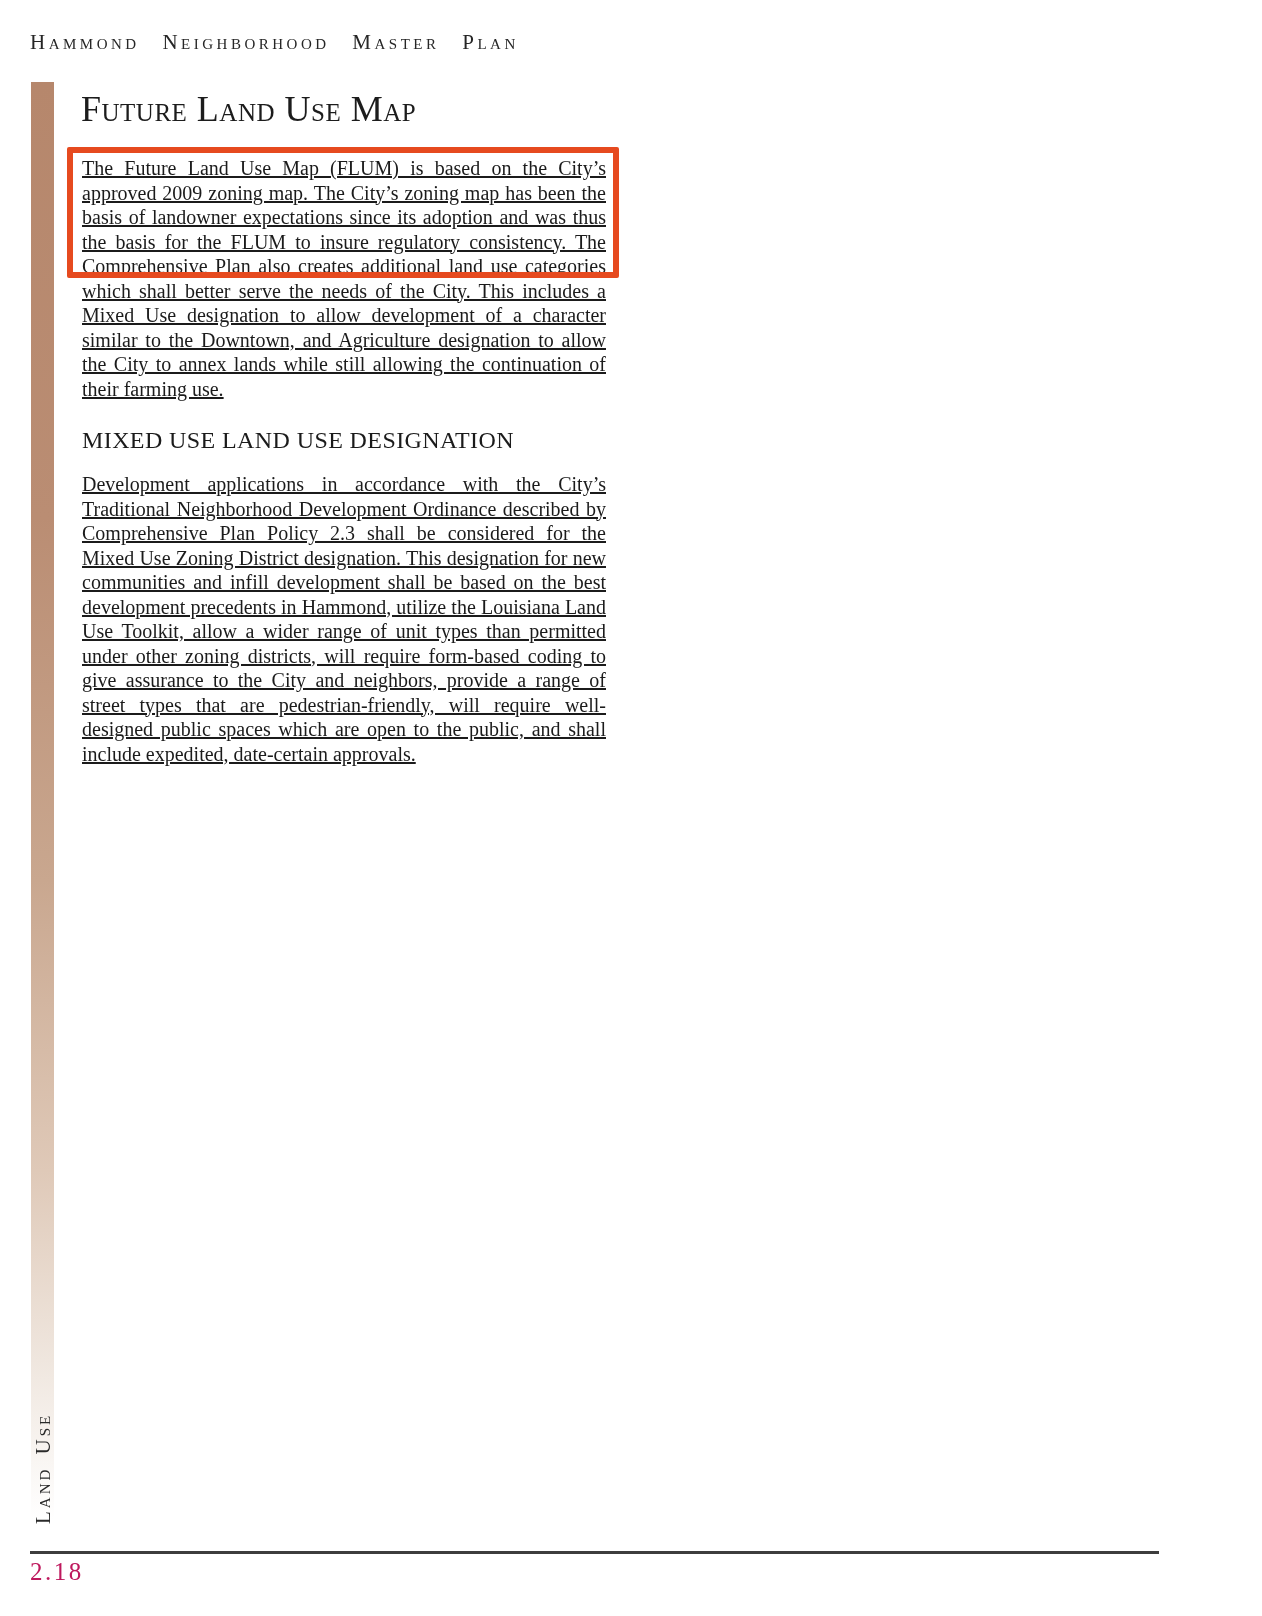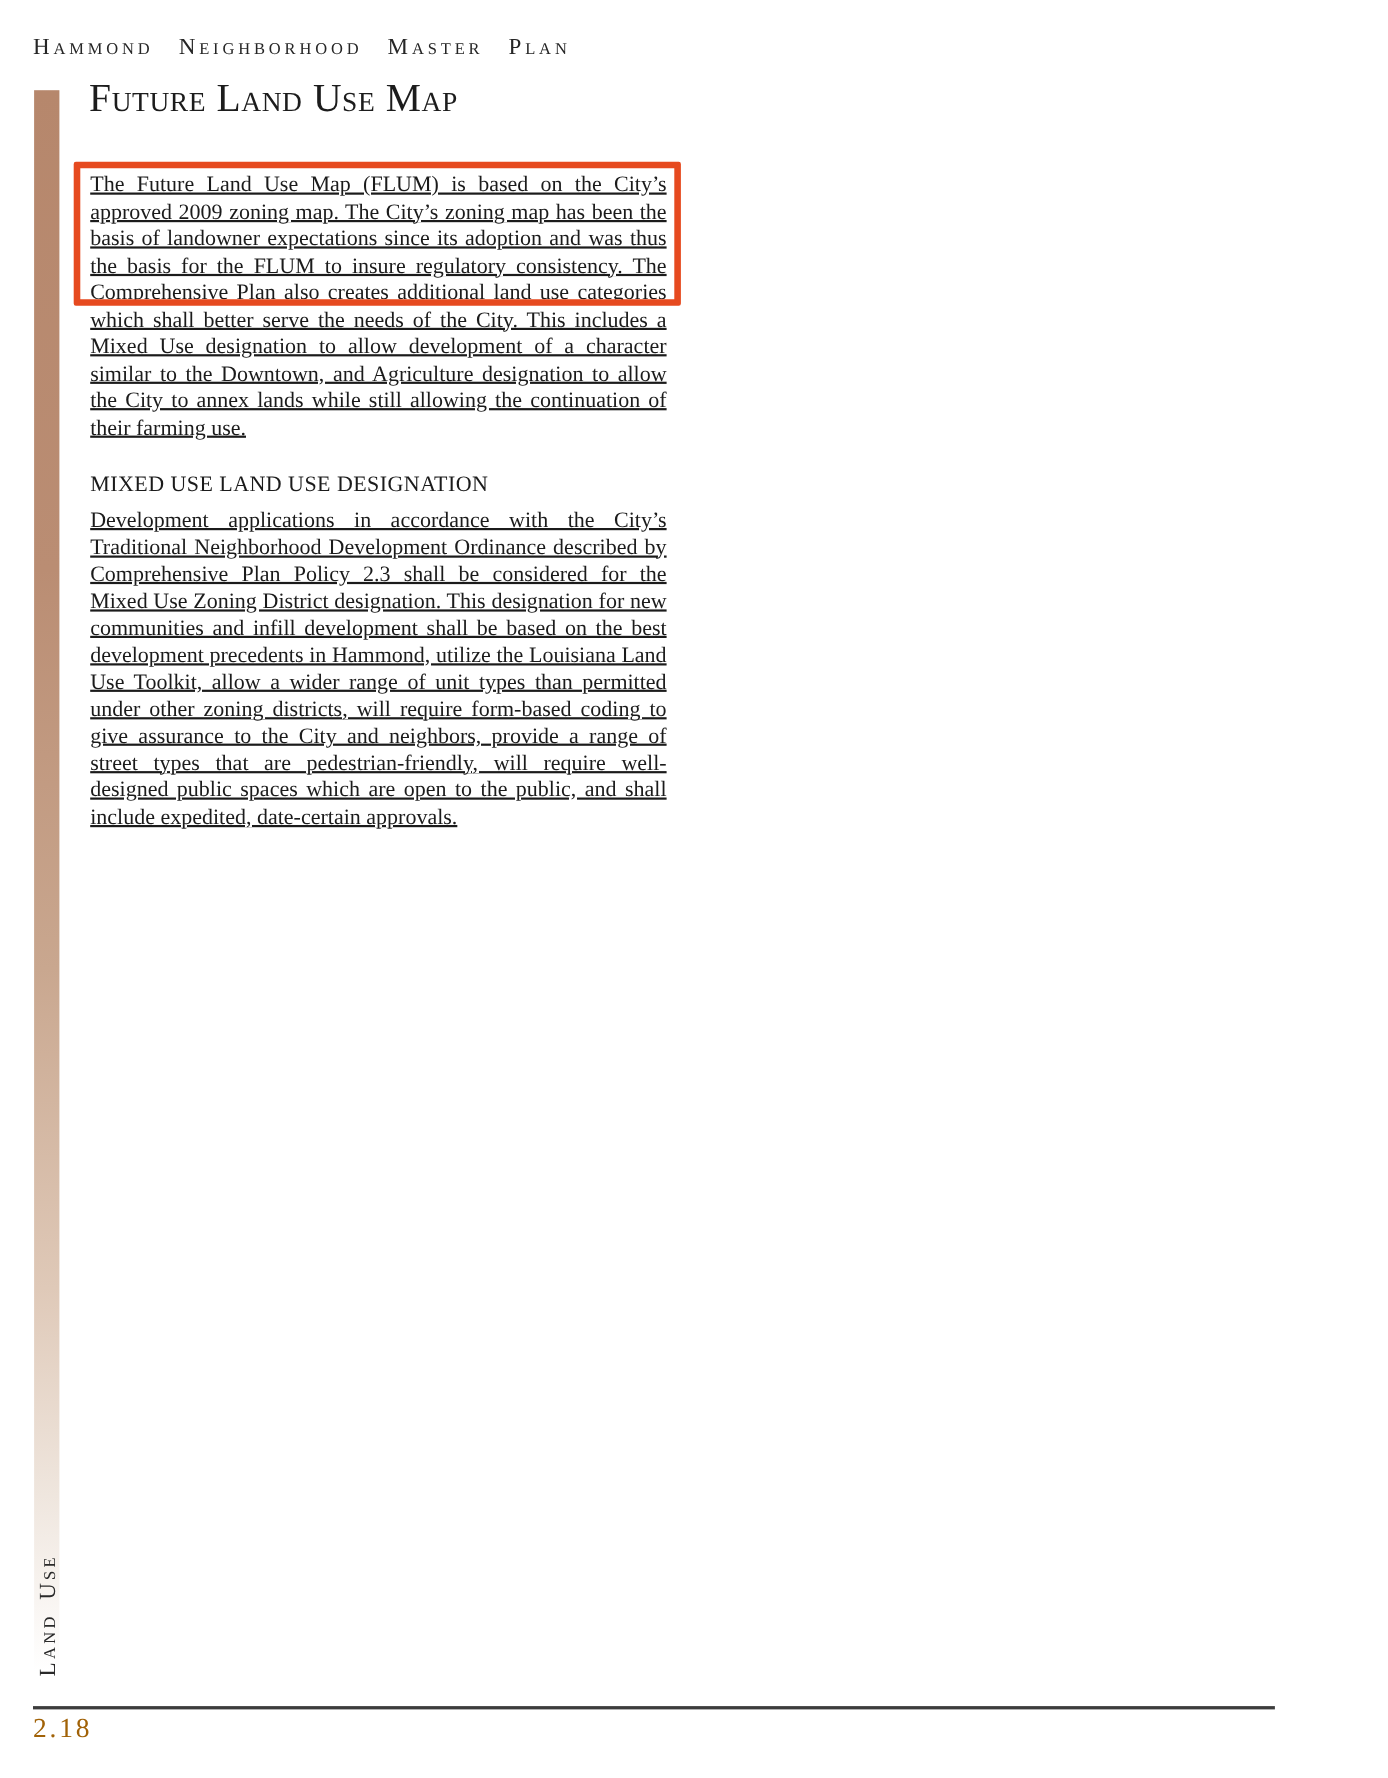--- a/index.html
+++ b/index.html
@@ -41,21 +41,21 @@
       #c9a78f 55%,
       #dfc9b8 75%,
       #efe6de 88%,
       rgba(255,255,255,0) 99%
     );
   }
 
   .page-title {
     position: absolute;
     left: 81px;
-    top: 68px;
+    top: 88px;
     font-size: 36px;
     font-variant: small-caps;
     letter-spacing: 0.5px;
     color: #1c1c1c;
     white-space: nowrap;
   }
 
   .text-column {
     position: absolute;
     left: 82px;
@@ -66,22 +66,22 @@
   .body-para {
     margin: 0;
     font-size: 20px;
     line-height: 24.5px;
     text-align: justify;
     color: #1b1b1b;
     text-decoration: underline;
   }
 
   .section-heading {
-    margin: 29px 0 11px 0;
-    font-size: 20px;
+    margin: 29px 0 22px 0;
+    font-size: 24px;
     line-height: 20px;
     letter-spacing: 0.4px;
     color: #1b1b1b;
     text-transform: uppercase;
   }
 
   .highlight-box {
     position: absolute;
     left: 67px;
     top: 147px;
@@ -118,21 +118,21 @@
     height: 3px;
     background: #3d3d3d;
   }
 
   .page-number {
     position: absolute;
     left: 30px;
     top: 1558px;
     font-size: 25px;
     letter-spacing: 2.5px;
-    color: #a16207;
+    color: #be185d;
   }
 </style>
 </head>
 <body>
 
 <div class="doc-header">Hammond Neighborhood Master Plan</div>
 
 <div class="accent-bar"></div>
 
 <h1 class="page-title" style="margin:0; font-weight:normal;">Future Land Use Map</h1>

